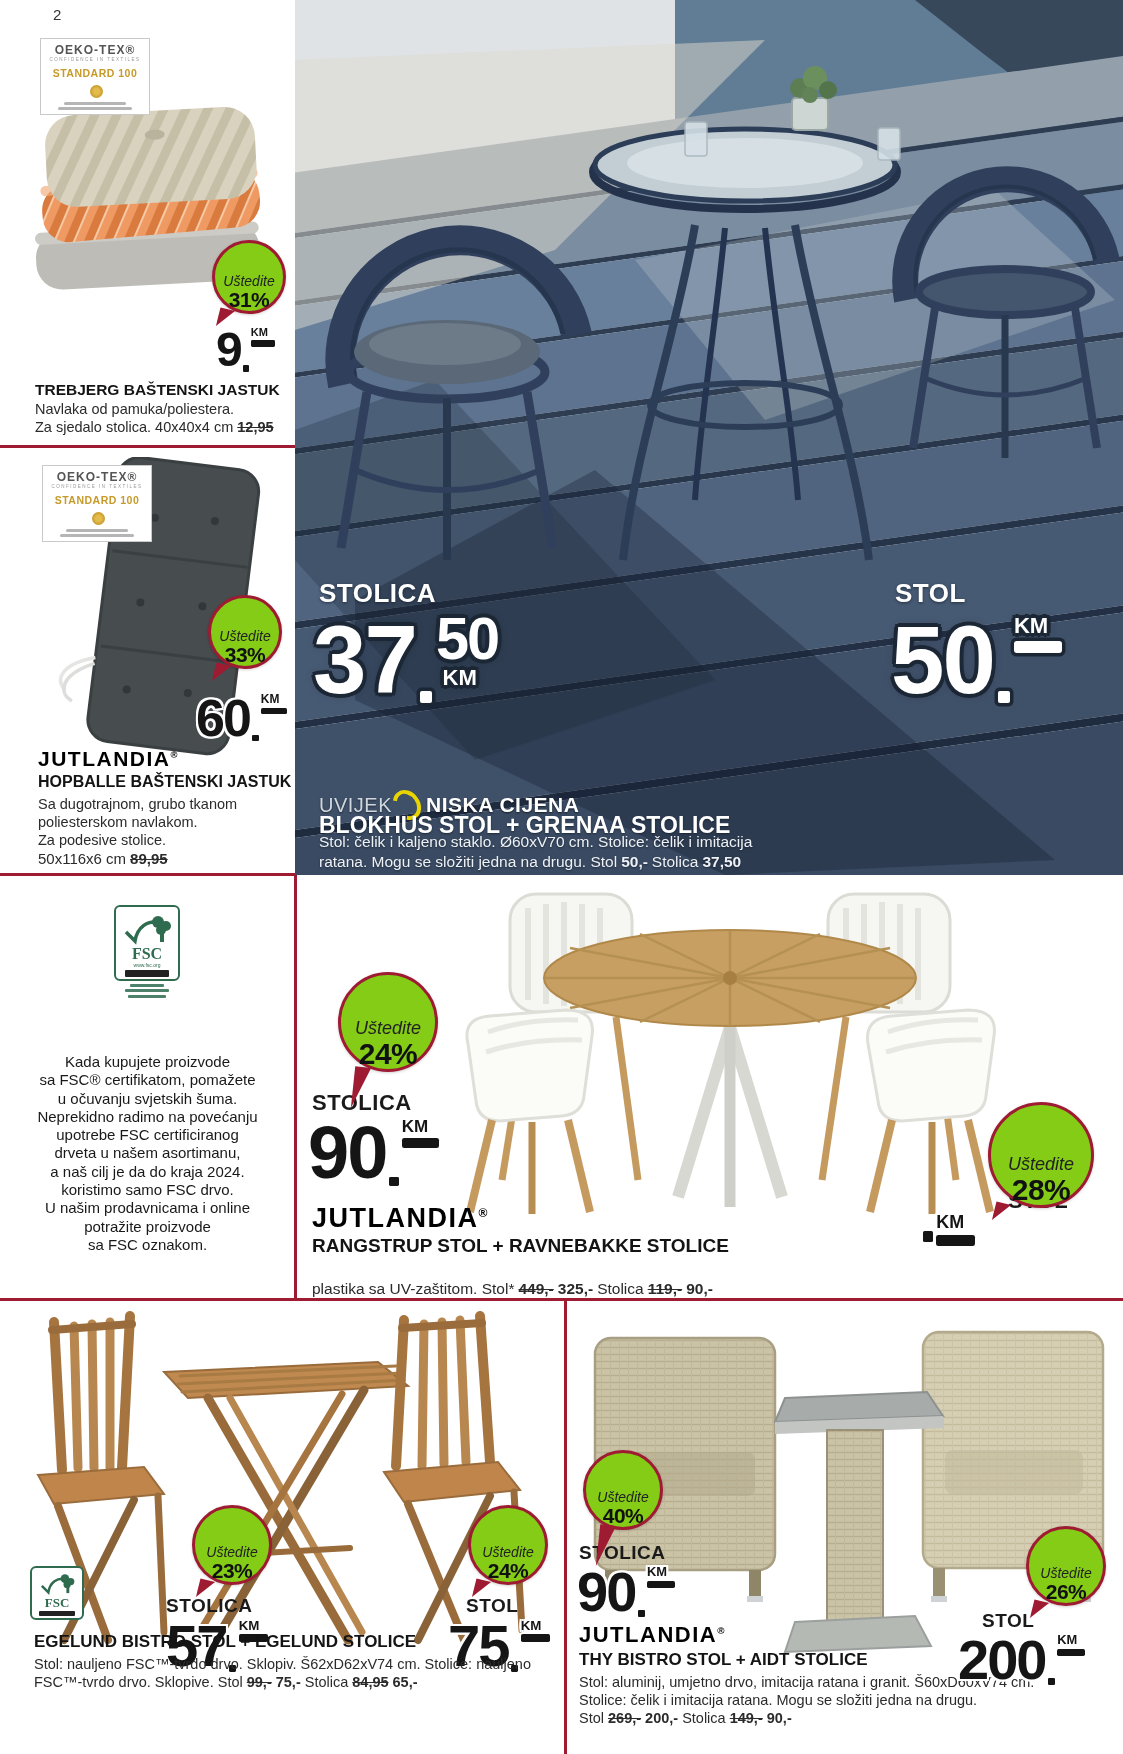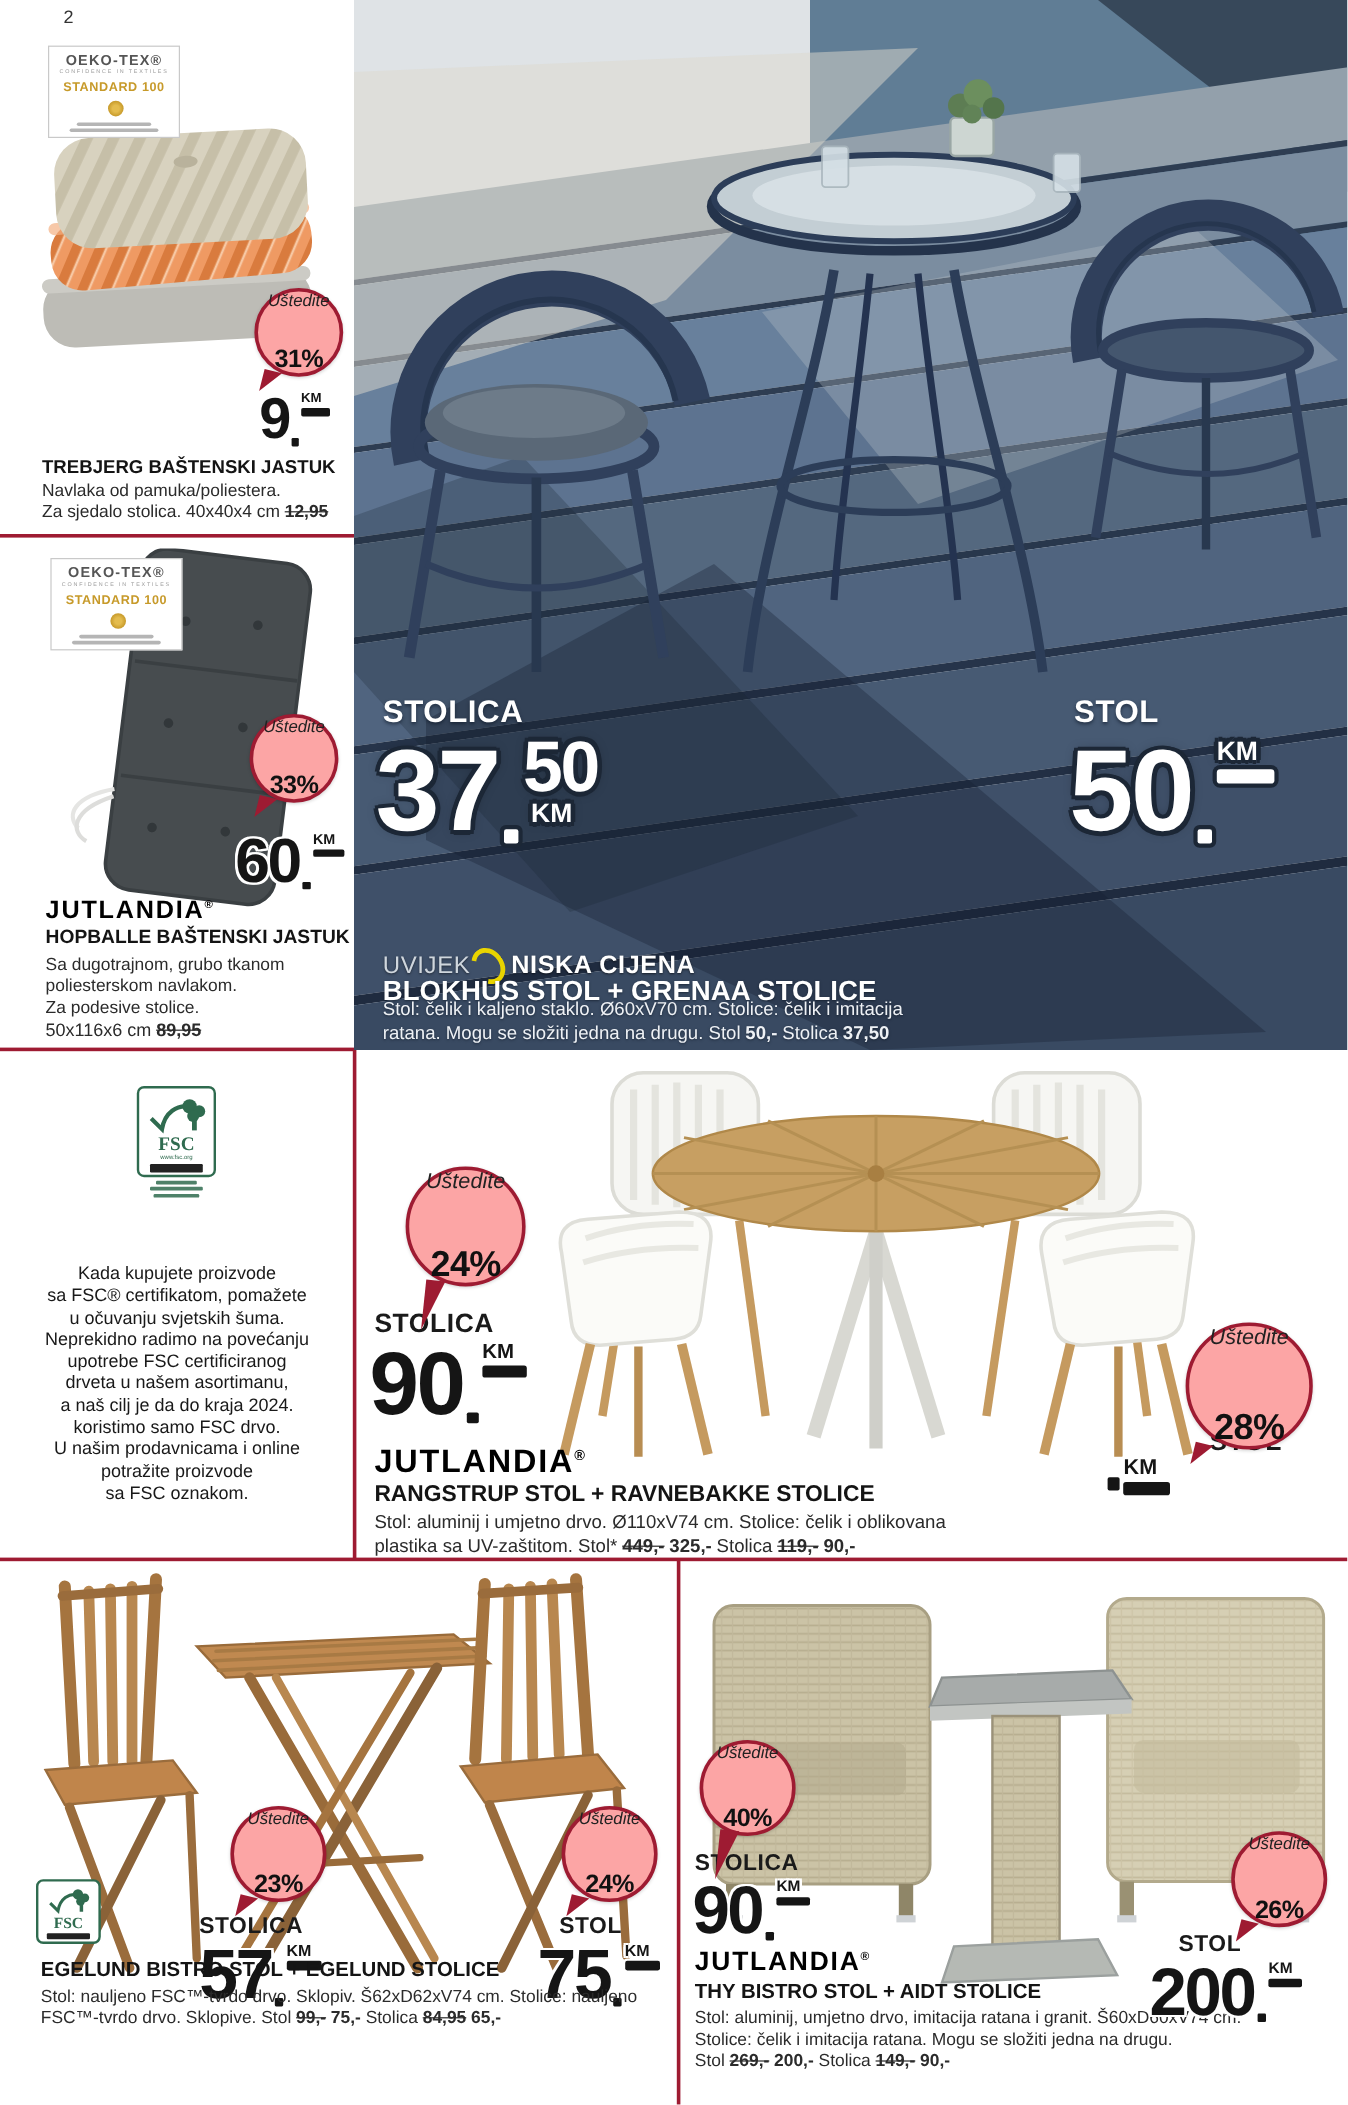--- a/index.html
+++ b/index.html
@@ -2,22 +2,22 @@
 <html><head>
 <meta charset="utf-8">
 <style>
   html,body{margin:0;padding:0;background:#fff;}
   .page{position:relative;width:1123px;height:1754px;background:#fff;overflow:hidden;
         font-family:"Liberation Sans",sans-serif;color:#1a1a1a;}
   .abs{position:absolute;}
   
   .rule{position:absolute;background:#9e1b32;}
   
-  .badge{position:absolute;background:#fca5a5;border:3px solid #9e1b32;border-radius:50%;
-         display:flex;flex-direction:column;align-items:center;justify-content:space-between;
+  .badge{position:absolute;background:#84cc16;border:3px solid #9e1b32;border-radius:50%;
+         display:flex;flex-direction:column;align-items:center;justify-content:flex-end;
          text-align:center;z-index:6;box-shadow:0 1px 3px rgba(0,0,0,.18);}
   .b-save{font-style:italic;font-size:14px;color:#222;line-height:1.05;}
   .b-pct{font-weight:bold;font-size:21px;color:#111;line-height:1.05;letter-spacing:-.5px;}
   .badge-lg .b-save{font-size:18px;}
   .badge-lg .b-pct{font-size:30px;}
   .b-tail{position:absolute;left:3px;bottom:-17px;width:0;height:0;
           border-left:15px solid #9e1b32;border-bottom:19px solid transparent;
           transform:rotate(14deg);}
   .b-tail.t-long{left:12px;bottom:-40px;border-left:16px solid #9e1b32;
           border-bottom:42px solid transparent;transform:rotate(6deg);}
@@ -409,21 +409,20 @@
       <span class="p-num">90</span>
         <span class="p-dot"></span>
         <span class="p-tail">
           <span class="p-km">KM</span>
           <span class="p-dash"></span>
         </span>
     </div>
 
     <div class="brand" style="left:17px;top:328px;font-size:27px;"><span>JUTLANDIA</span><sup>®</sup></div>
     <div class="ttl" style="left:17px;top:360px;font-size:19px;">RANGSTRUP STOL + RAVNEBAKKE STOLICE</div>
-    <div class="dsc" style="left:17px;top:385px;font-size:15.5px;">Stol: aluminij i umjetno drvo. Ø110xV74 cm. Stolice: čelik i oblikovana</div>
     <div class="dsc" style="left:17px;top:405px;font-size:15.5px;">
       <span>plastika sa UV-zaštitom. Stol*</span><span class="old">449,-</span><span class="new">325,-</span><span>Stolica</span><span class="old">119,-</span><span class="new">90,-</span>
     </div>
 
     <div class="badge badge-lg" style="left:693px;top:227px;width:100px;height:100px;">
       <span class="b-save">Uštedite</span>
       <span class="b-pct">28%</span>
       <span class="b-tail"></span>
     </div>
     <div class="lab" style="left:713px;top:313px;font-size:22px;">STOL</div>

